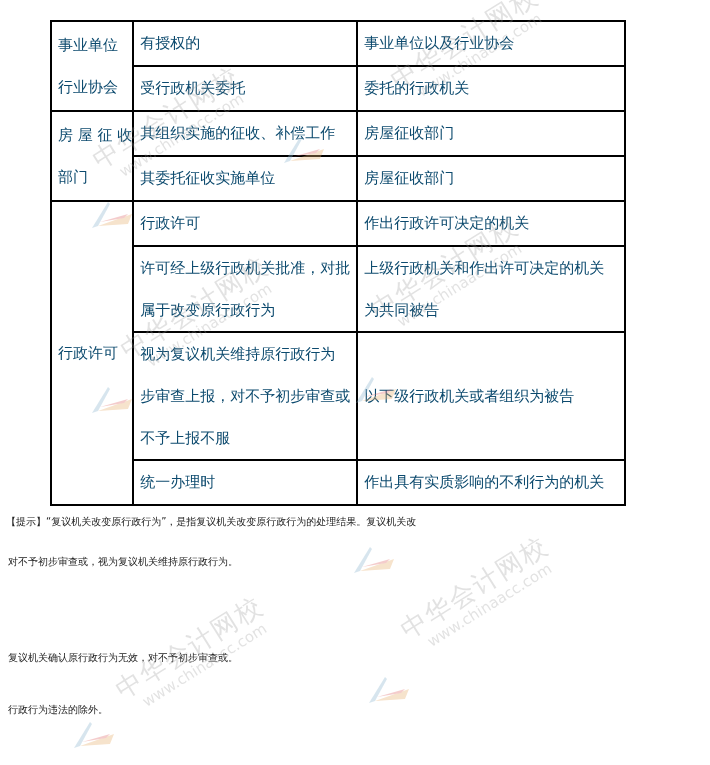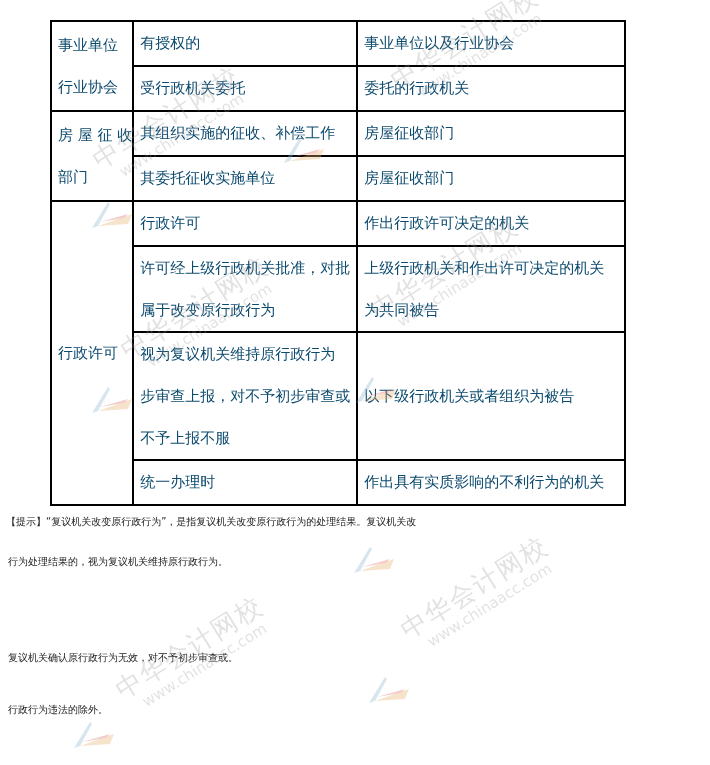--- a/index.html
+++ b/index.html
@@ -134,20 +134,20 @@
   </tr>
   <tr>
     <td class="c2">统一办理时</td>
     <td class="c3">作出具有实质影响的不利行为的机关</td>
   </tr>
 </tbody>
   </table>
 
 <div class="para" style="top:502px;">
   <div style="margin-left:-2px;">【提示】“复议机关改变原行政行为”，是指复议机关改变原行政行为的处理结果。复议机关改</div>
-  <div>行为处理结果的，视为复议机关维持原行政行为。</div>
+  <div>对不予初步审查或，视为复议机关维持原行政行为。</div>
 </div>
 <div class="para" style="top:638px;">
   <div>复议机关确认原行政行为无效，对不予初步审查或。</div>
 </div>
 <div class="para" style="top:690px;">
   <div>行政行为违法的除外。</div>
 </div>
 
 </body></html>

